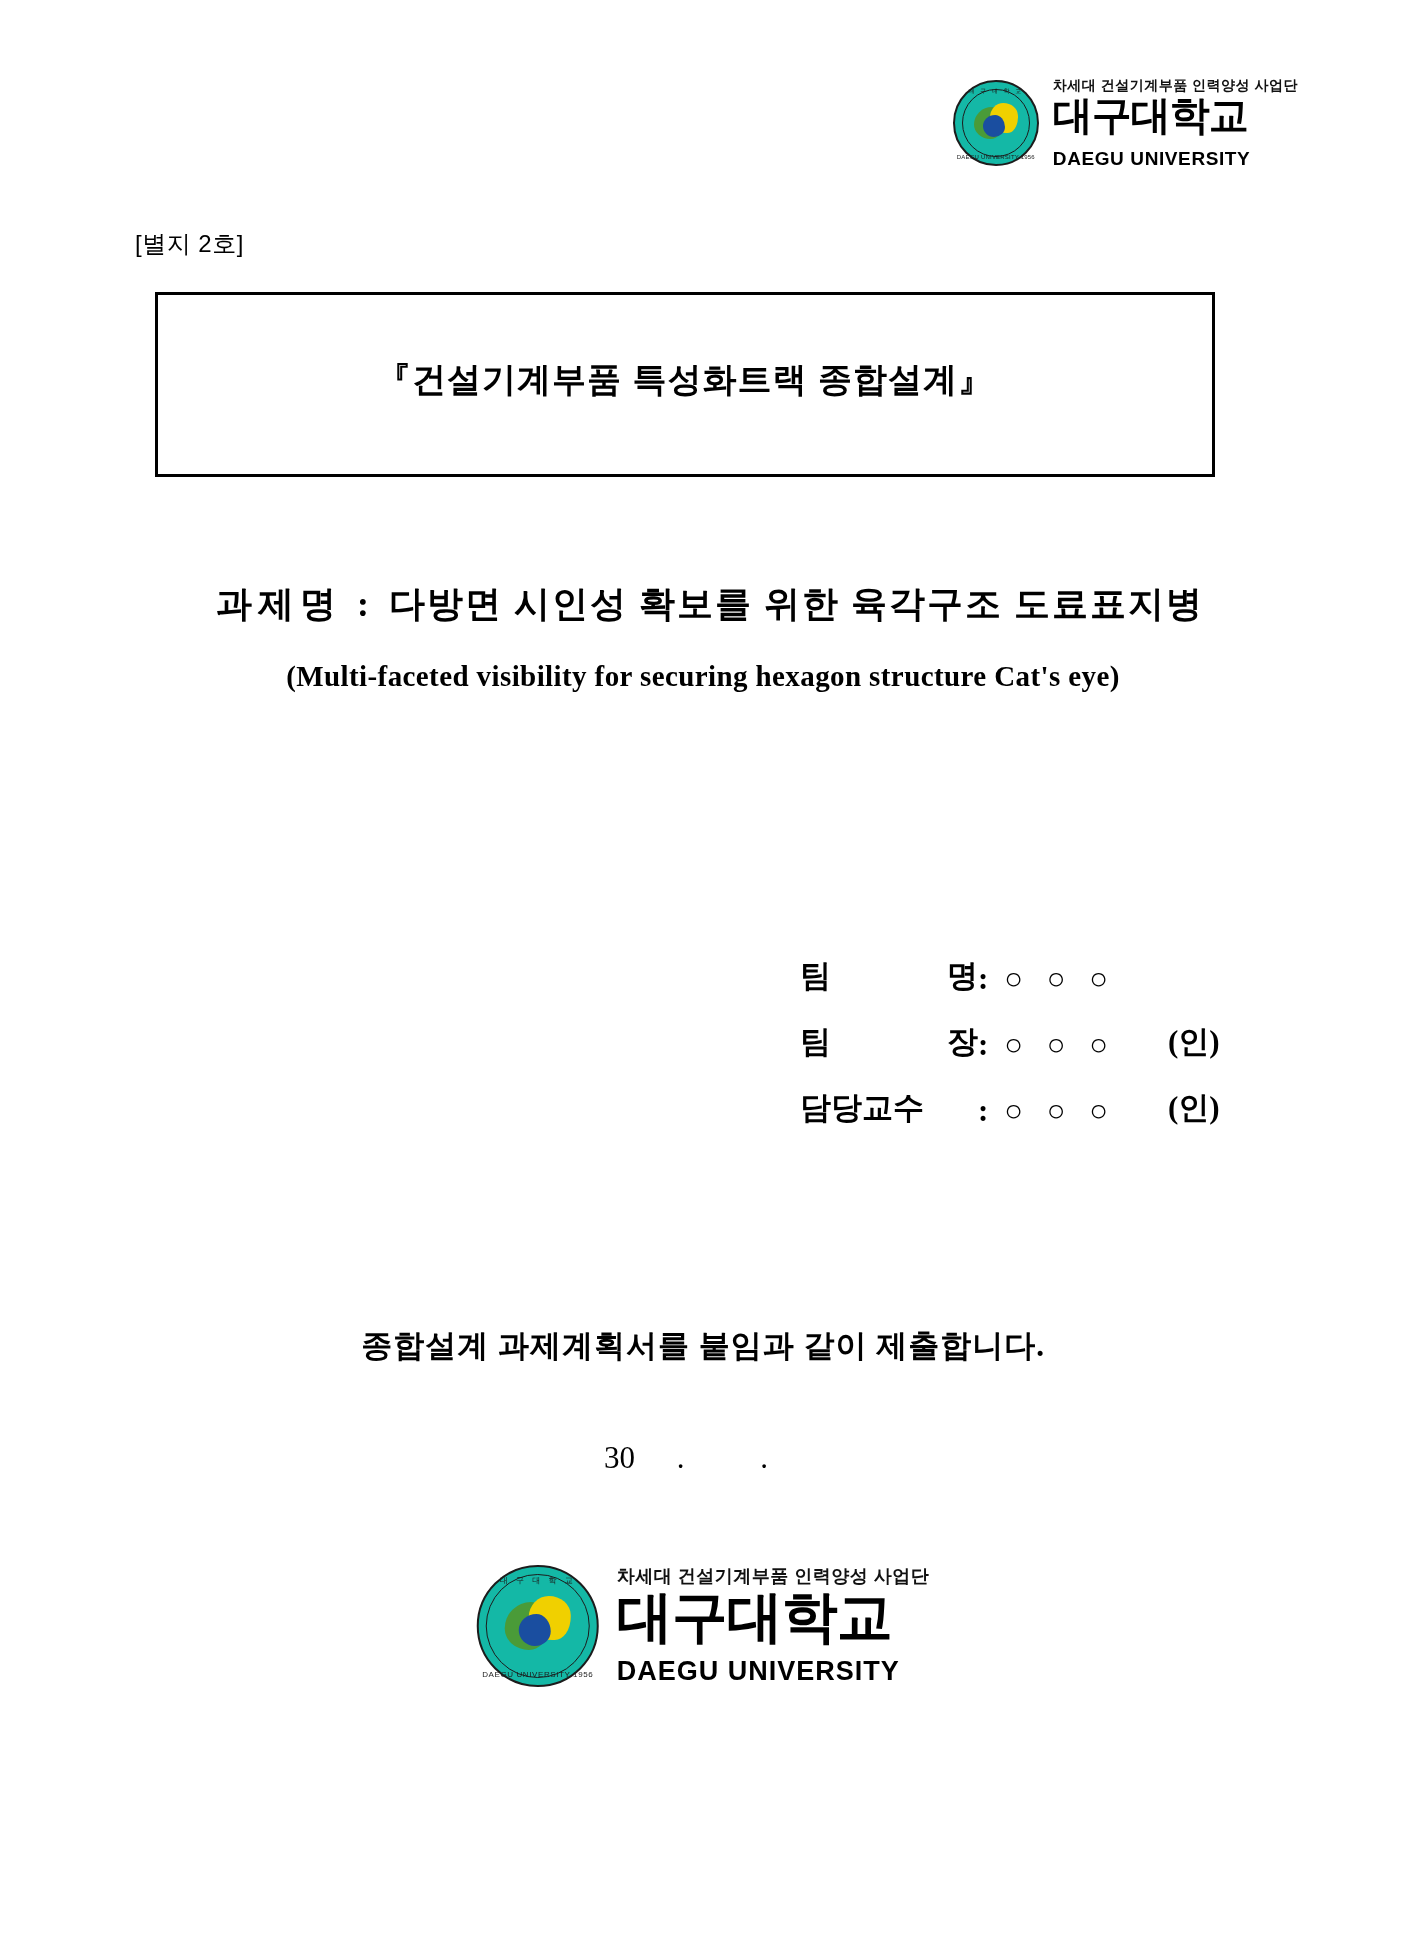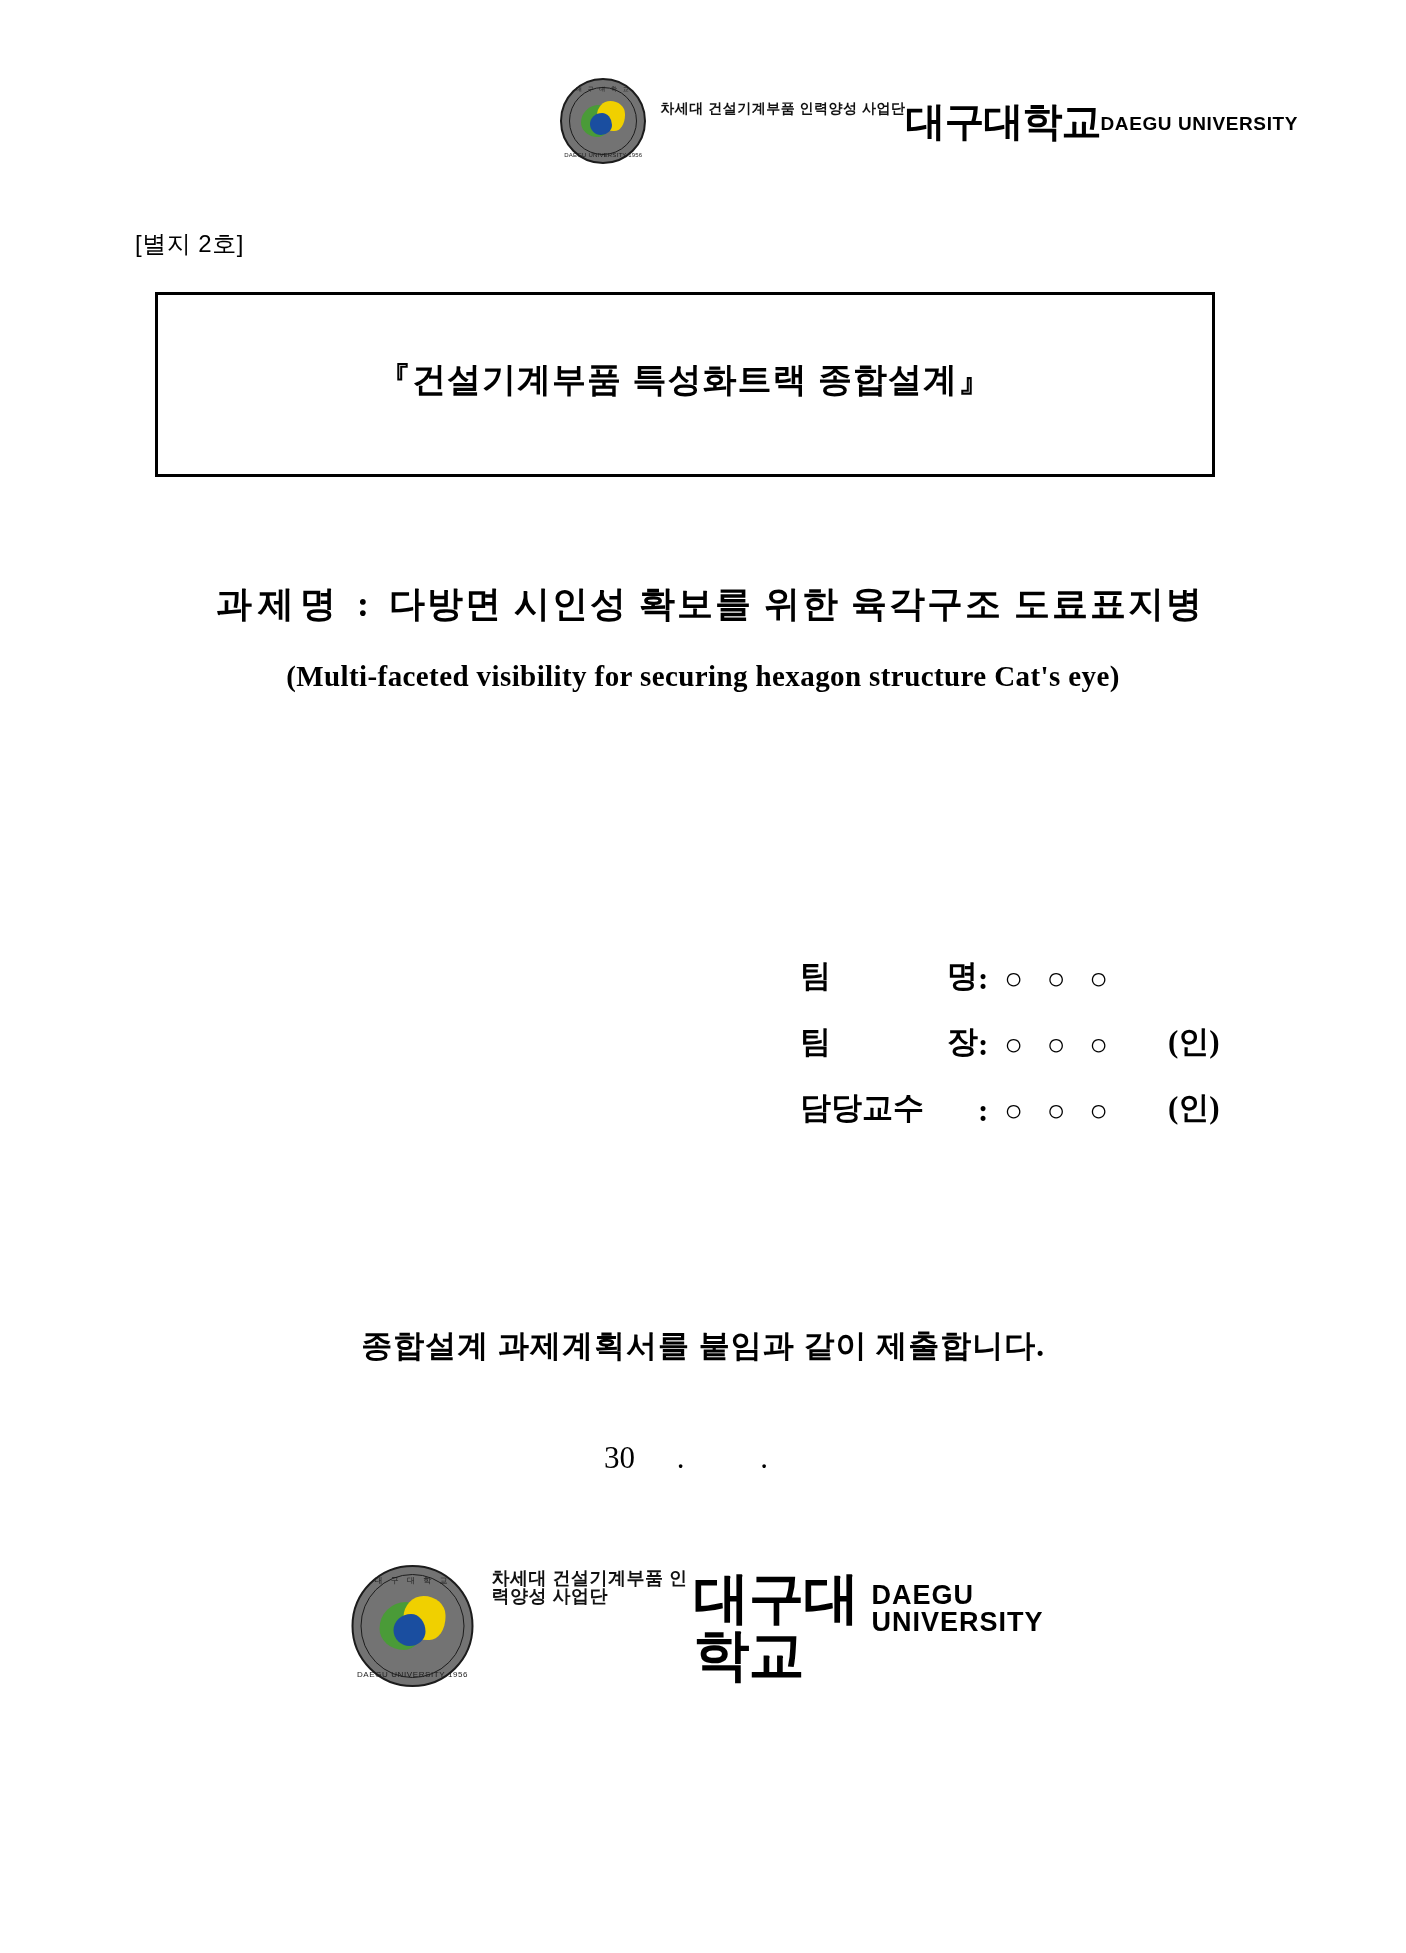--- a/index.html
+++ b/index.html
@@ -32,21 +32,21 @@
     display: flex;
     align-items: center;
     gap: 14px;
   }
   .seal {
     position: relative;
     width: 82px;
     height: 82px;
     border-radius: 50%;
     border: 2px solid #1c1c1c;
-    background: #737373;
+    background: #14b8a6;
     flex: none;
   }
   .seal .inner-ring {
     position: absolute;
     left: 7px;
     top: 7px;
     right: 7px;
     bottom: 7px;
     border-radius: 50%;
     border: 1px solid #1c1c1c;
@@ -111,20 +111,21 @@
   }
   .seal .rt-bottom {
     left: 50%;
     bottom: 4px;
     transform: translateX(-50%);
     font-size: 6px;
     letter-spacing: 0.2px;
   }
   .logo-text {
     display: flex;
+    flex-direction: column;
     justify-content: space-between;
     line-height: 1;
   }
   .logo-sub {
     font-family: "Liberation Sans", sans-serif;
     font-size: 14px;
     font-weight: bold;
     letter-spacing: 0.5px;
     color: #111;
     margin-bottom: 3px;

